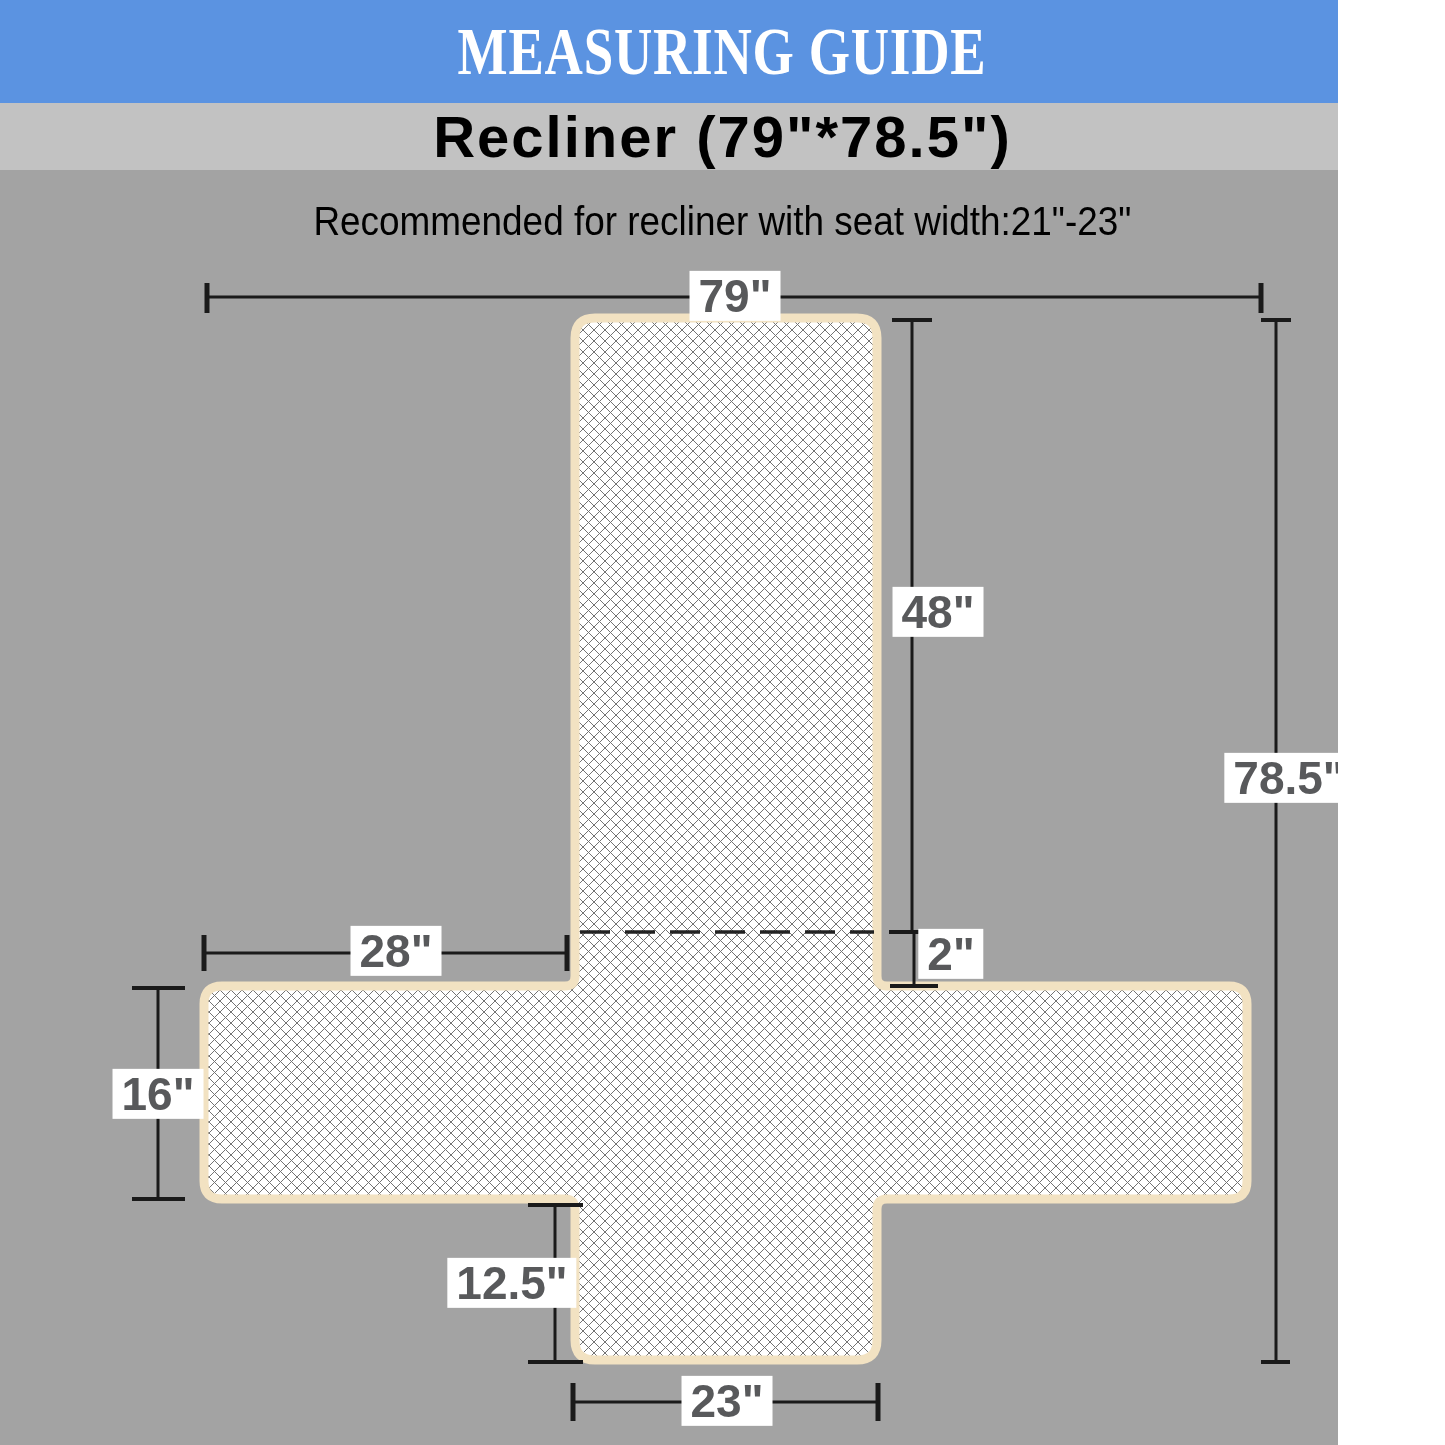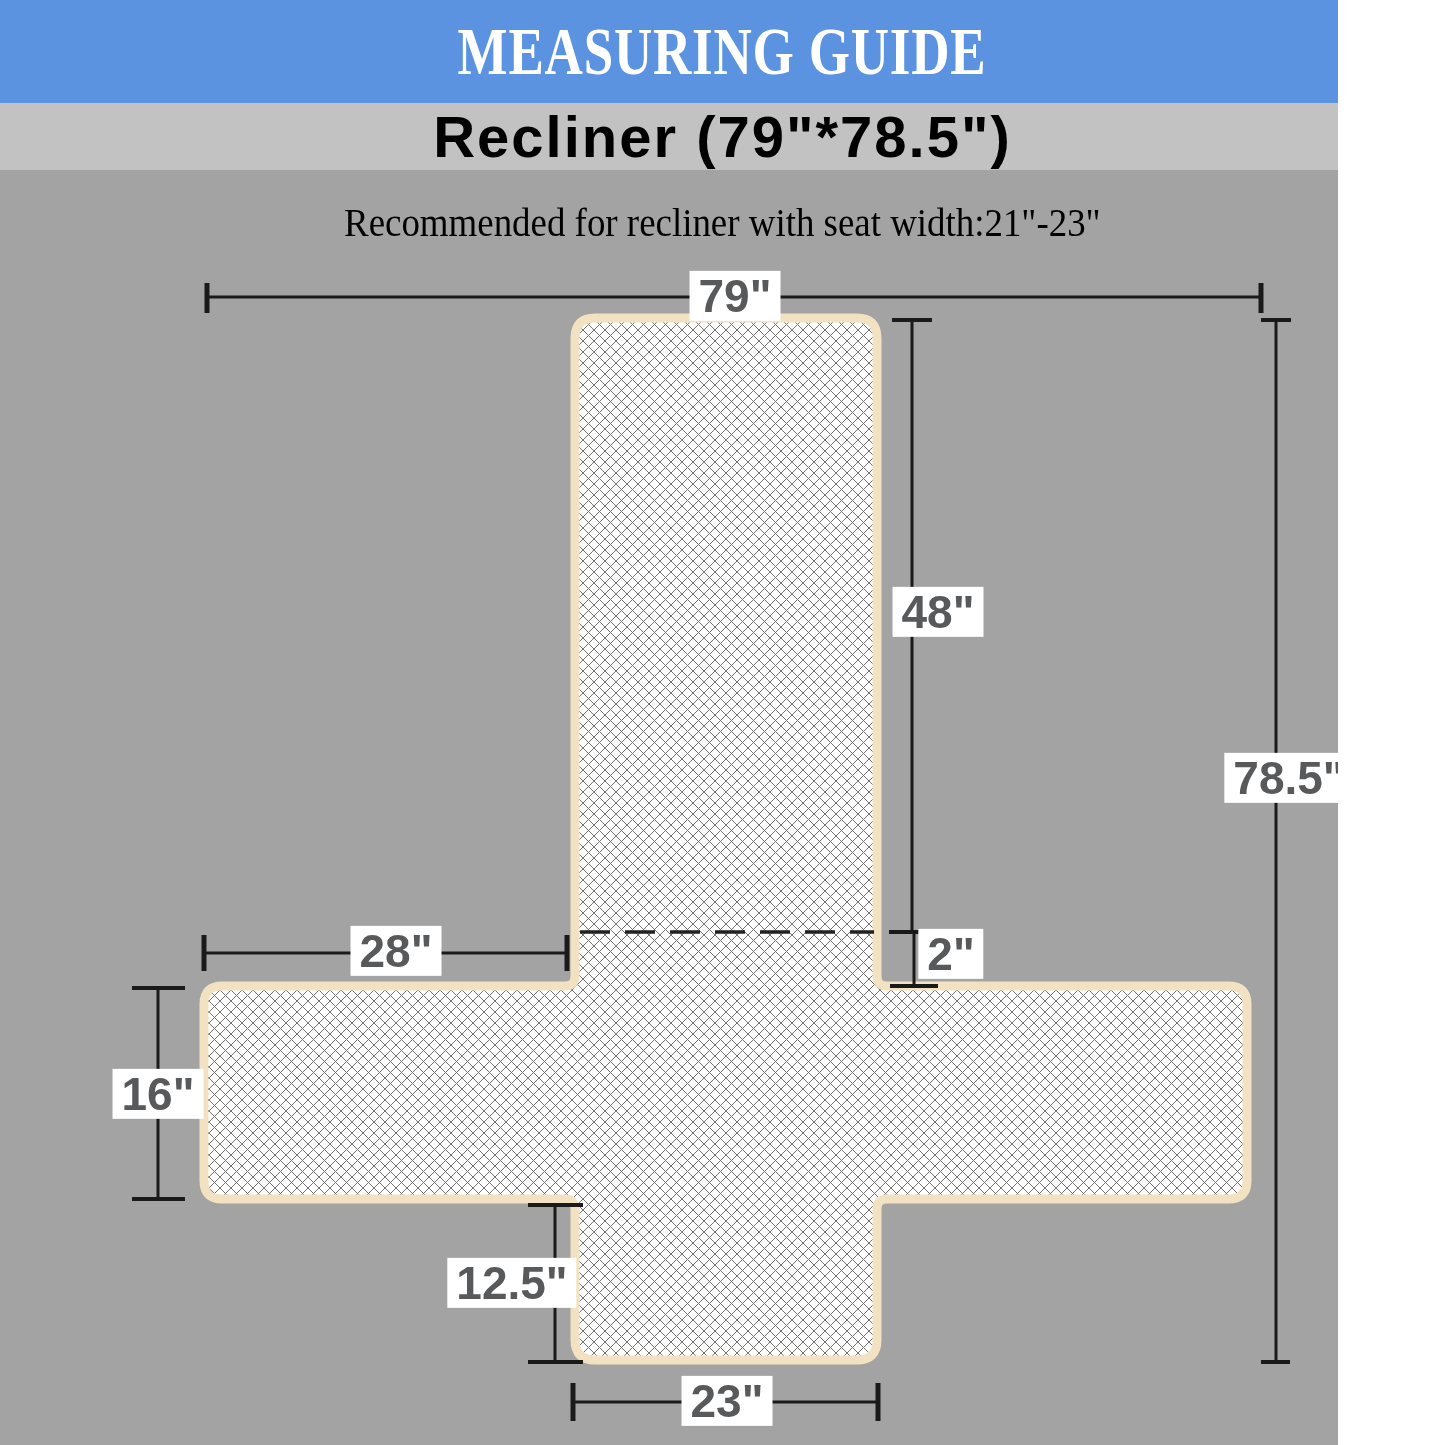--- a/index.html
+++ b/index.html
@@ -7,21 +7,21 @@
         font-family:"Liberation Sans",sans-serif;}
   .header{position:absolute;top:0;left:0;width:1445px;height:103px;background:#5B93E1;
           display:flex;align-items:center;justify-content:center;}
   .header .title{color:#ffffff;font-family:"Liberation Serif",serif;font-weight:bold;
           font-size:68px;letter-spacing:1px;display:inline-block;transform:scaleX(0.78);
           transform-origin:center;white-space:nowrap;}
   .size-bar{position:absolute;top:103px;left:0;width:1445px;height:67px;background:#C2C2C2;
           display:flex;align-items:center;justify-content:center;}
   .size-bar .size-title{color:#000;font-weight:bold;font-size:58px;letter-spacing:2px;
           white-space:nowrap;line-height:1;}
-  .note{position:absolute;top:198px;left:0;width:1445px;text-align:center;font-family:Liberation Serif, serif;}
+  .note{position:absolute;top:198px;left:0;width:1445px;text-align:center;}
   .note .note-text{display:inline-block;font-size:41px;color:#000;transform:scaleX(0.9);
           transform-origin:center;white-space:nowrap;}
   .diagram-svg{position:absolute;top:0;left:0;}
   .dim-label{position:absolute;transform:translate(-50%,-50%);background:#ffffff;
           color:#58595B;font-weight:bold;font-size:46px;line-height:1.05;
           padding:1px 9px;white-space:nowrap;}
 </style>
 </head>
 <body>
 

